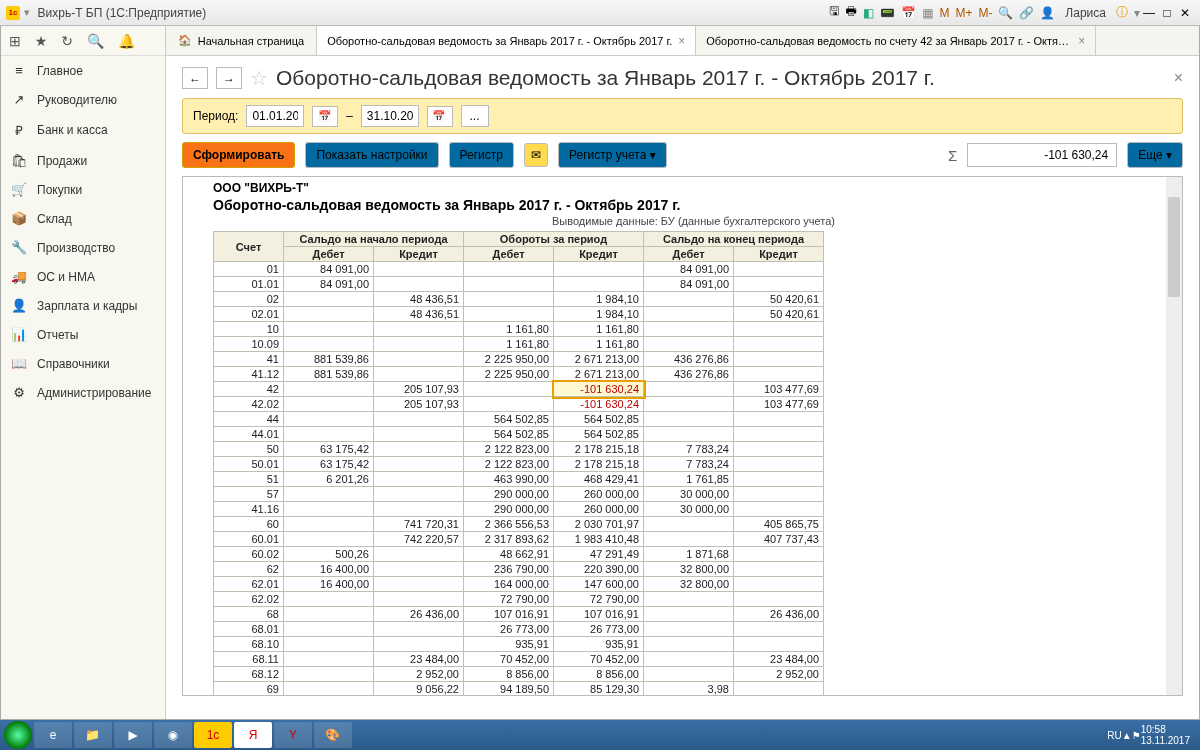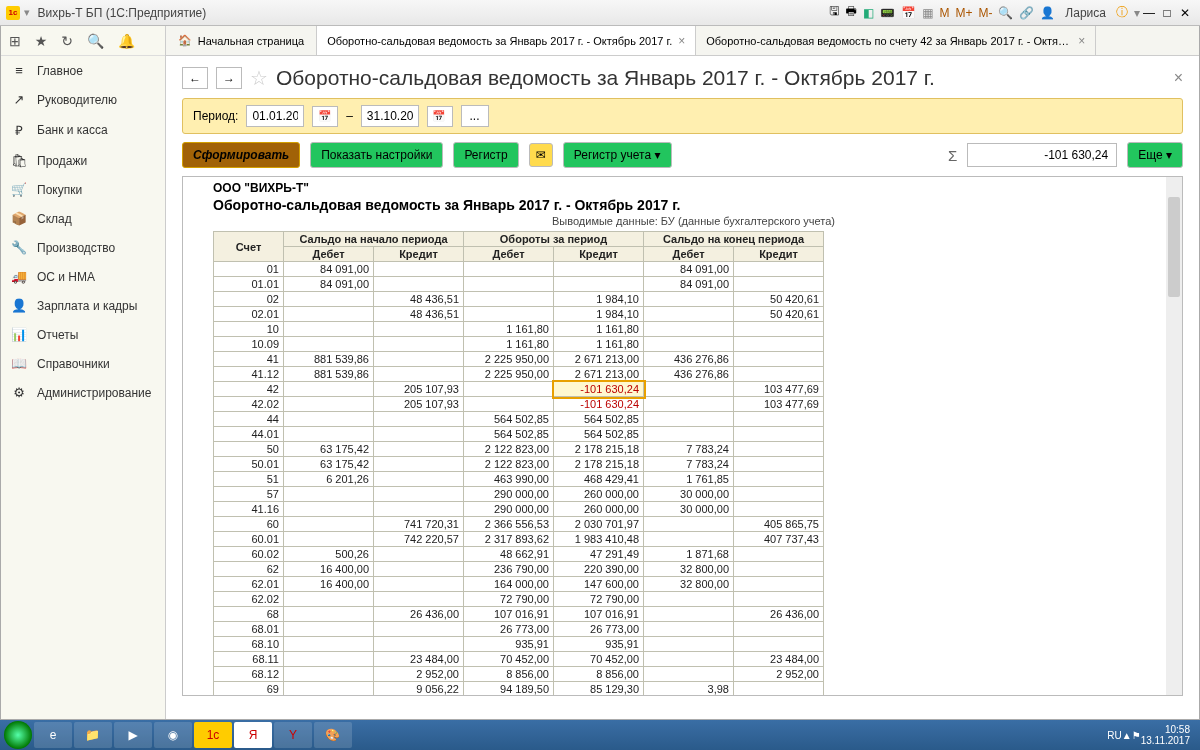--- a/index.html
+++ b/index.html
@@ -33,22 +33,22 @@
 .header .star { color: #ccc; font-size: 20px; }
 .header h1 { font-size: 21px; font-weight: normal; color: #333; flex: 1; }
 .header .close { font-size: 16px; color: #888; cursor: pointer; }
 
 .period-bar { background: #ffefb0; border: 1px solid #e0c060; margin: 0 16px; padding: 6px 10px; display: flex; align-items: center; gap: 8px; font-size: 12px; border-radius: 3px; }
 .period-bar input { border: 1px solid #bbb; padding: 3px 5px; width: 58px; font-size: 12px; }
 .period-bar .cal { border: 1px solid #bbb; background: #fff; padding: 3px 5px; cursor: pointer; font-size: 11px; }
 .period-bar .more { border: 1px solid #bbb; background: #fff; padding: 3px 8px; cursor: pointer; }
 
 .action-bar { margin: 8px 16px; display: flex; align-items: center; gap: 10px; }
-.action-bar button { border: 1px solid #bbb; background: #22c55e; padding: 5px 10px; cursor: pointer; font-size: 12px; border-radius: 3px; }
-.action-bar .primary { background: #a16207; border-color: #d4a000; font-weight: bold; font-style: italic; }
+.action-bar button { border: 1px solid #bbb; background: #0369a1; padding: 5px 10px; cursor: pointer; font-size: 12px; border-radius: 3px; }
+.action-bar .primary { background: #f97316; border-color: #d4a000; font-weight: bold; }
 .action-bar .env { background: #ffdb4d; padding: 4px 6px; }
 .action-bar .spacer { flex: 1; }
 .action-bar .sum { border: 1px solid #bbb; padding: 4px 8px; min-width: 150px; text-align: right; background: #fff; font-size: 12px; }
 
 .report-area { margin: 0 16px 8px; border: 1px solid #bbb; overflow: auto; height: 520px; background: #fff; position: relative; }
 .report-inner { padding: 4px 8px 4px 30px; }
 .org { font-size: 12px; font-weight: bold; }
 .rtitle { font-size: 14px; font-weight: bold; margin: 2px 0; }
 .rsub { font-size: 11px; color: #444; margin-bottom: 4px; text-align: center; }
 
@@ -62,21 +62,21 @@
 table.rep td.hl { background: #fff8d0; outline: 2px solid #e8a000; }
 
 .scrollbar-v { position: absolute; right: 0; top: 0; bottom: 0; width: 16px; background: #eee; }
 .scrollbar-v .thumb { position: absolute; top: 20px; height: 100px; left: 2px; right: 2px; background: #ccc; border-radius: 2px; }
 
 .taskbar { height: 30px; background: linear-gradient(#3a6ea5,#2a5a8a); display: flex; align-items: center; padding: 0 4px; gap: 2px; }
 .taskbar .tb { width: 38px; height: 26px; background: rgba(255,255,255,0.15); border-radius: 2px; display: flex; align-items: center; justify-content: center; color:#fff; font-size: 12px; cursor: pointer; }
 .taskbar .tb.start { background: radial-gradient(circle,#5fa,#070 70%); border-radius: 50%; width: 28px; height: 28px; }
 .taskbar .spacer { flex: 1; }
 .taskbar .tray { color: #fff; font-size: 10px; display: flex; align-items: center; gap: 0; padding-right: 6px; }
-.taskbar .clock { text-align: right; line-height: 1.1; }
+.taskbar .clock { text-align: left; line-height: 1.1; }
 </style>
 </head>
 <body>
 
 <div class="titlebar">
   <span class="logo">1c</span>
   <span style="color:#888;margin-right:8px;">▾</span>
   <span class="title">Вихрь-Т БП  (1С:Предприятие)</span>
   <span class="spacer"></span>
   <div class="tb-icons">

